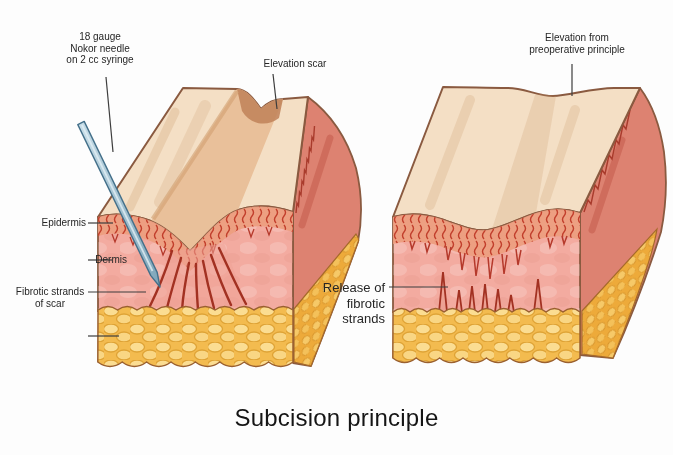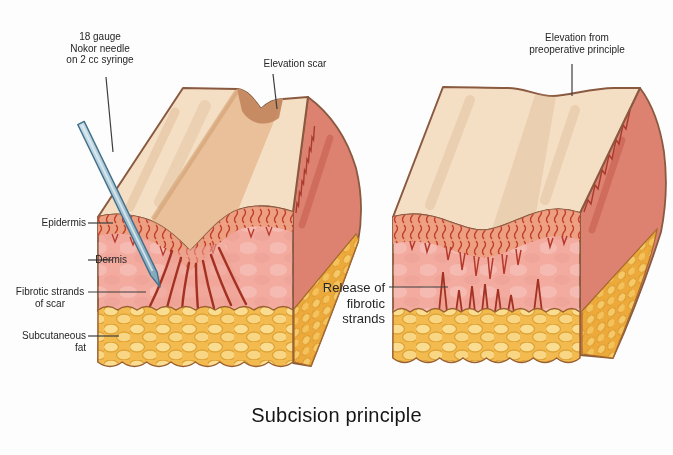--- a/index.html
+++ b/index.html
@@ -24,21 +24,21 @@
   #depressed-label{left:235px;top:58px;width:120px;}
   #elevation-label{left:496px;top:32px;width:162px;}
   #epidermis-label{left:0;top:217px;width:86px;}
   #dermis-label{left:0;top:254px;width:86px;margin-left:41px;}
   #fibrotic-label{left:7px;top:286px;width:86px;text-align:center;}
   #subcut-label{left:0;top:330px;width:86px;}
   #release-label{left:285px;top:280px;width:100px;font-size:13px;line-height:1.2;}
   #caption{
     position:absolute;left:0;right:0;top:404px;
     text-align:center;
-    font-size:20px;color:#151515;
+    font-size:24px;color:#151515;
     letter-spacing:.2px;
   }
 </style>
 </head>
 <body>
 
 <div id="canvas">
 
   <svg id="diagram-svg" width="673" height="455" viewBox="0 0 673 455">
     <defs>
@@ -190,20 +190,18 @@
   <div class="label align-center" id="needle-label">18 gauge
 Nokor needle
 on 2 cc syringe</div>
   <div class="label align-center" id="depressed-label">Elevation scar</div>
   <div class="label align-center" id="elevation-label">Elevation from
 preoperative principle</div>
   <div class="label align-right" id="epidermis-label">Epidermis</div>
   <div class="label align-right" id="dermis-label">Dermis</div>
   <div class="label align-right" id="fibrotic-label">Fibrotic strands
 of scar</div>
-  <div class="label align-right" id="subcut-label">Subcutaneous
-fat</div>
   <div class="label align-right" id="release-label">Release of
 fibrotic
 strands</div>
 
   <div id="caption">Subcision principle</div>
 </div>
 
 </body></html>

